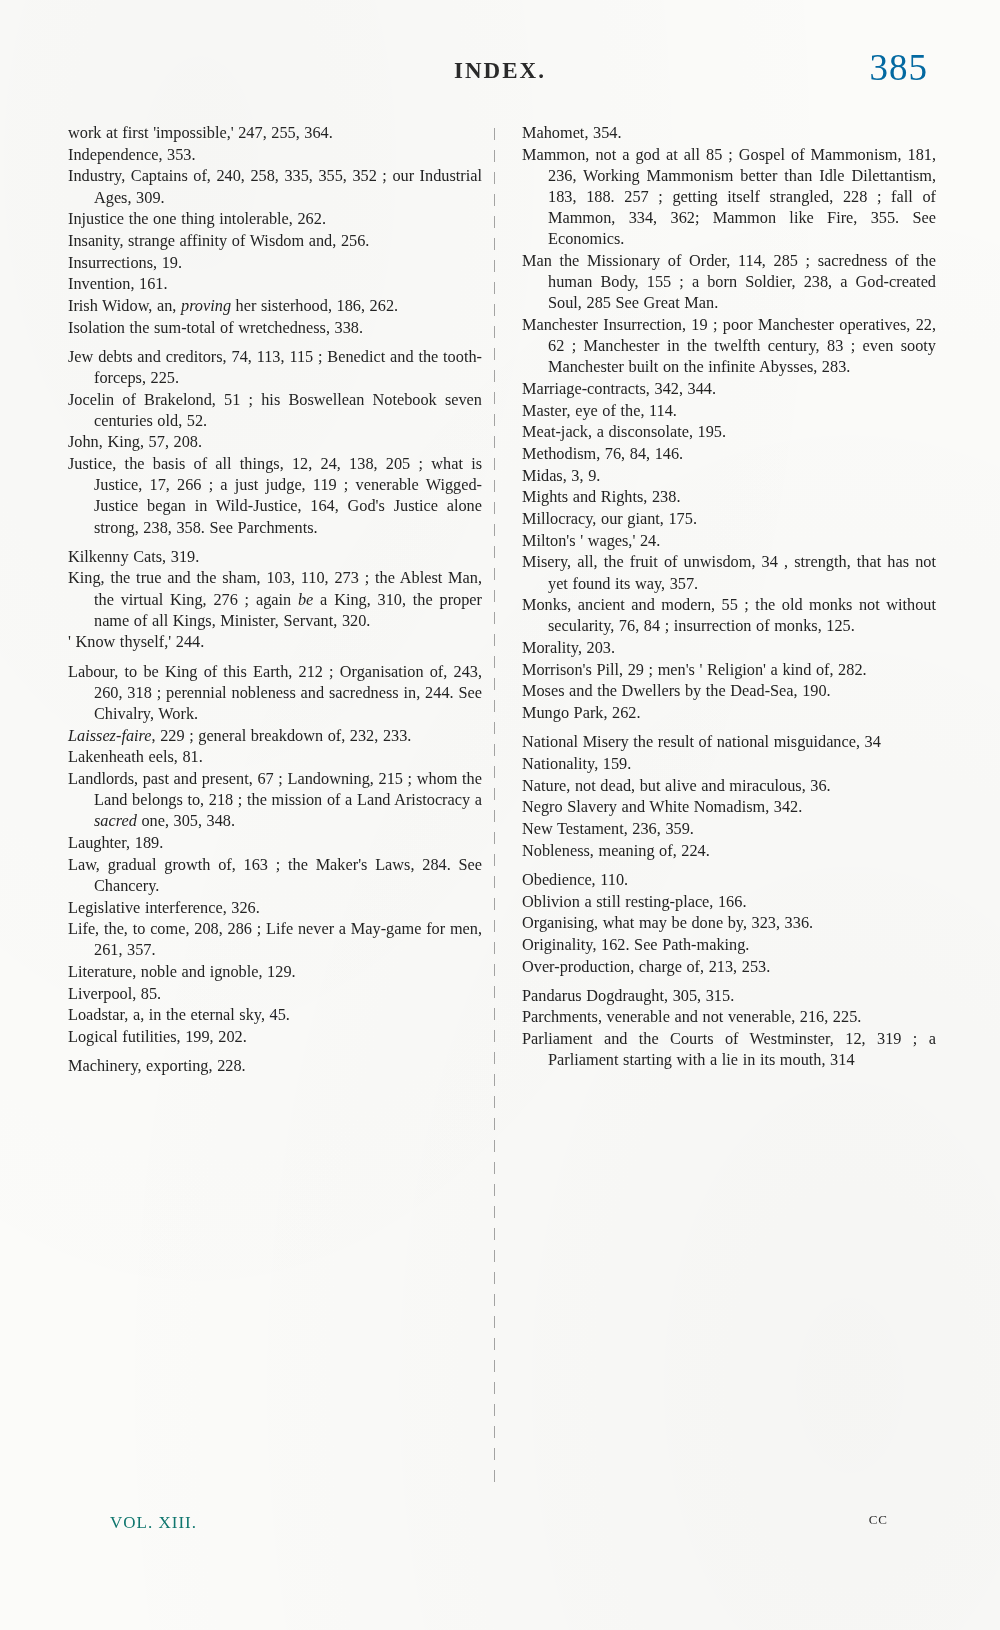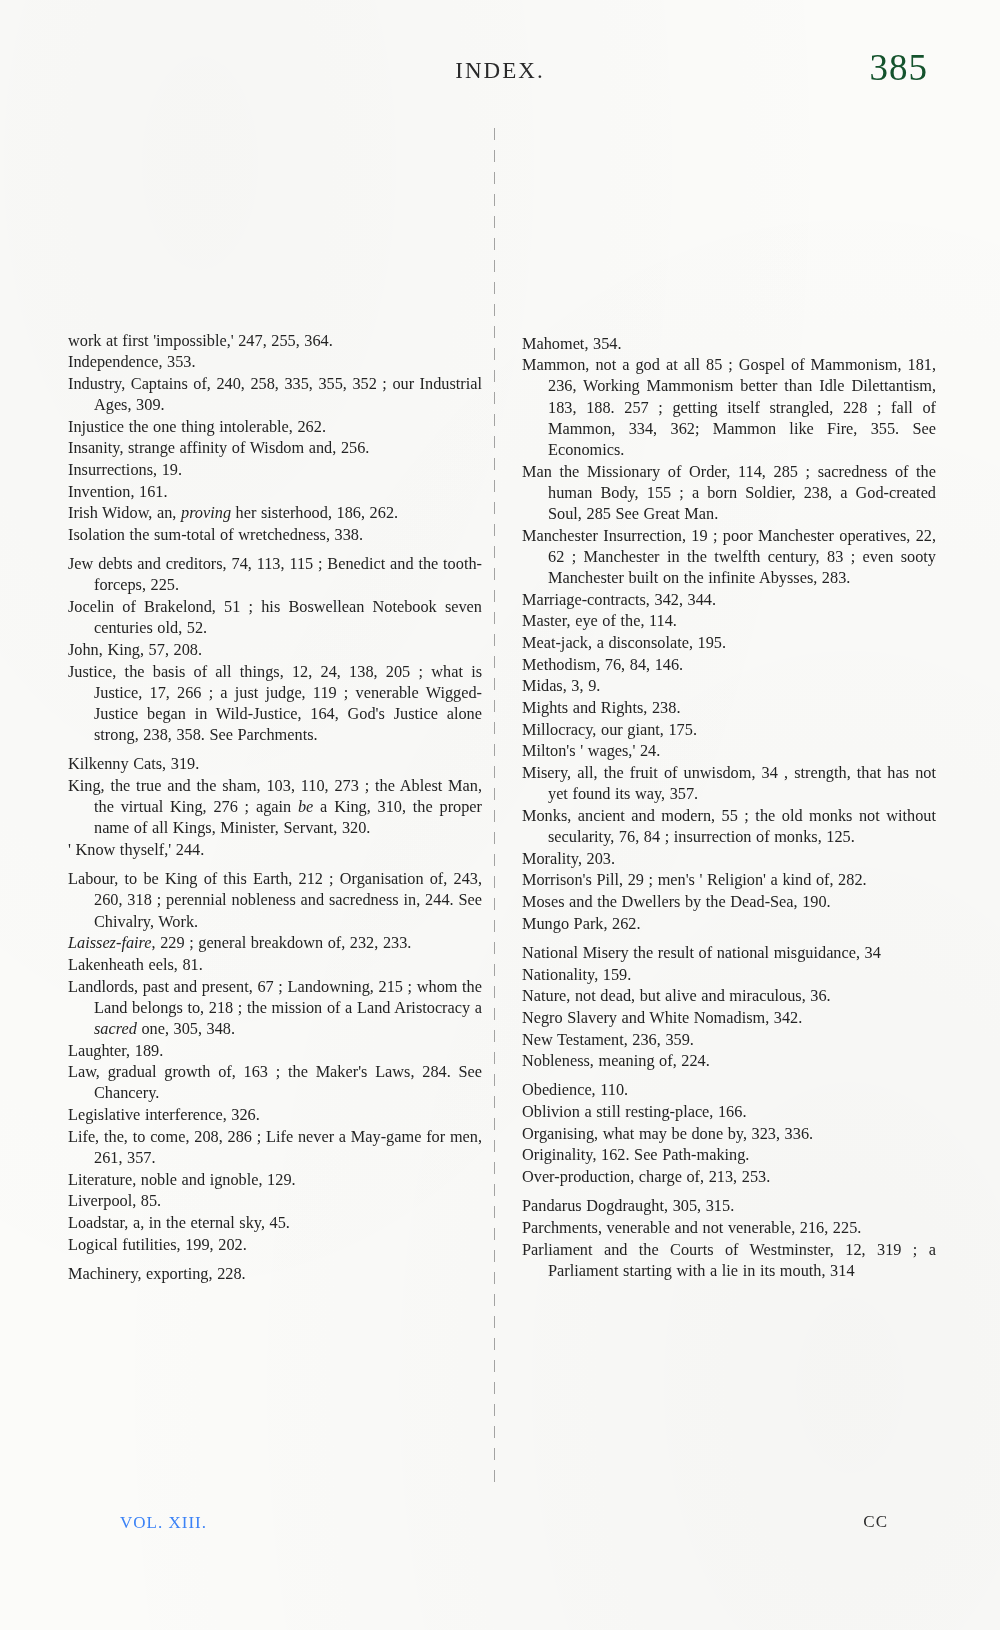--- a/index.html
+++ b/index.html
@@ -36,38 +36,38 @@
   }
   .header-title {
     position: absolute;
     left: 0;
     width: 1000px;
     text-align: center;
     font-size: 23px;
     letter-spacing: 2px;
     color: #2a2a2a;
     font-family: "Liberation Serif", serif;
+    font-weight: bold;
   }
   .header-folio {
     position: absolute;
     right: 72px;
     top: -12px;
     font-size: 37px;
     letter-spacing: 1px;
-    color: #14532d;
+    color: #0369a1;
   }
   .columns {
     position: absolute;
     top: 122px;
     left: 68px;
     width: 868px;
     height: 1370px;
     display: flex;
     gap: 34px;
-    align-items: center;
   }
   .col {
     width: 417px;
     position: relative;
   }
   .col.left { padding-right: 6px; }
   .divider {
     position: absolute;
     top: 128px;
     left: 494px;
@@ -88,31 +88,31 @@
     padding-left: 26px;
     text-indent: -26px;
     text-align: justify;
     color: #232323;
     word-spacing: 0.5px;
   }
   .entry.gap-before { margin-top: 8px; }
   .entry i { font-style: italic; }
   .footer-left {
     position: absolute;
-    left: 120px;
+    left: 110px;
     top: 1513px;
     font-size: 17px;
     letter-spacing: 1px;
-    color: #3b82f6;
+    color: #0f766e;
   }
   .footer-right {
     position: absolute;
     right: 112px;
     top: 1512px;
-    font-size: 17px;
+    font-size: 13px;
     letter-spacing: 1px;
     color: #2c2c2c;
   }
   
   .soft { filter: blur(0.18px); }
 </style>
 </head>
 <body>
 
 <div class="page">

